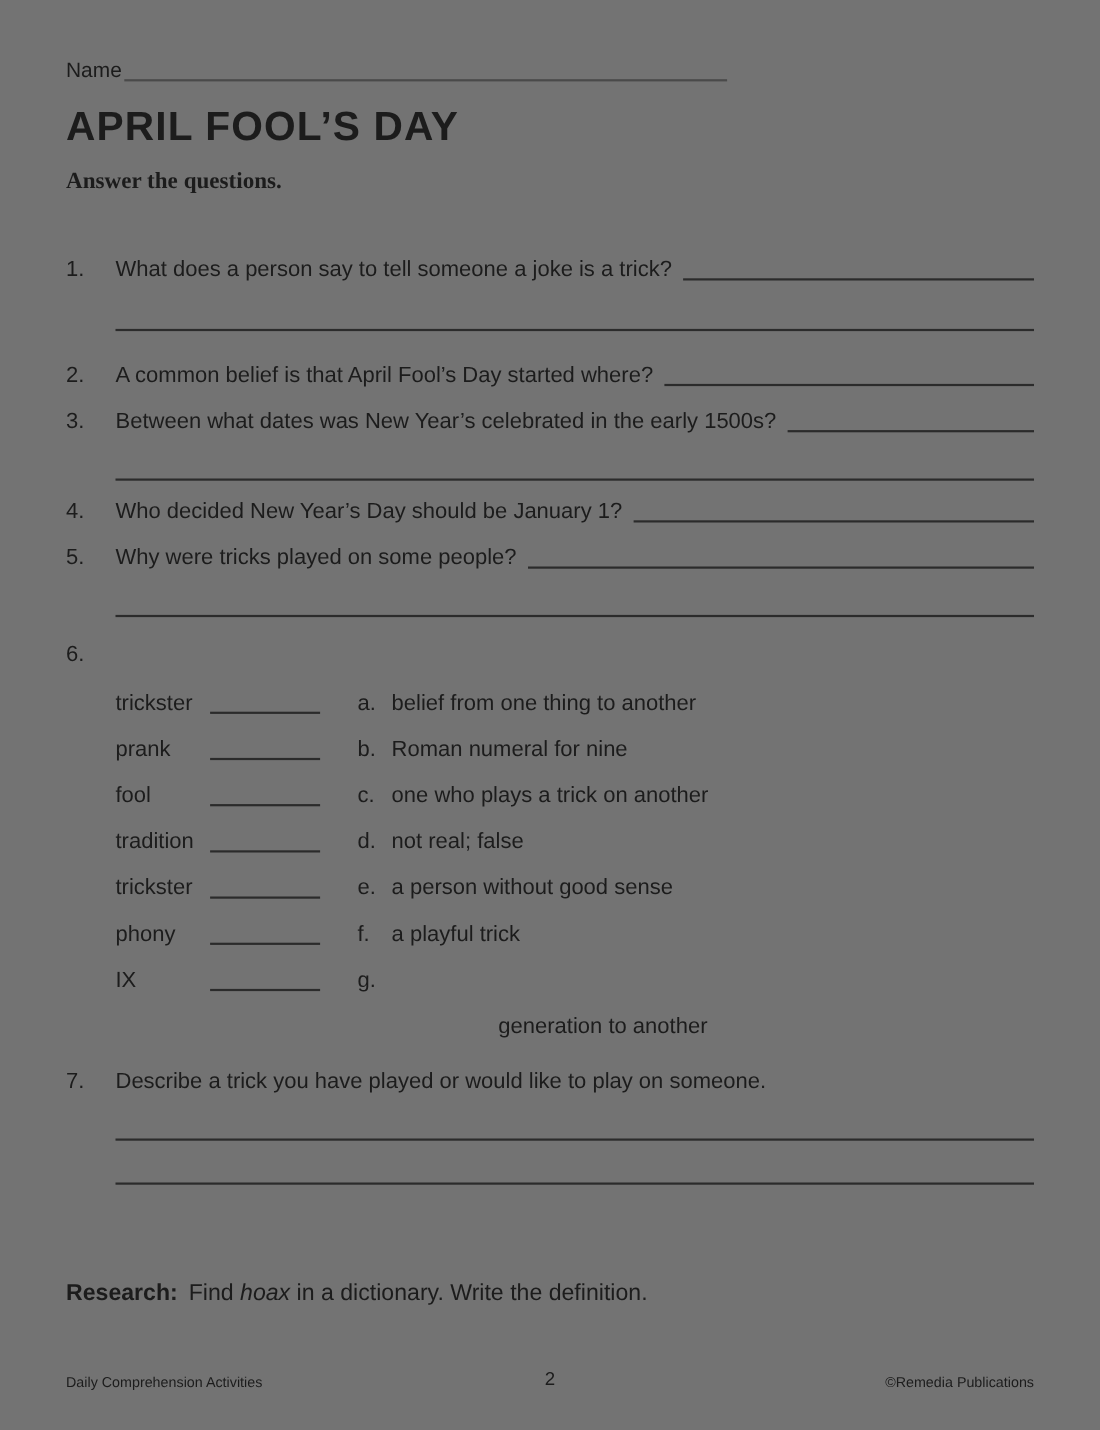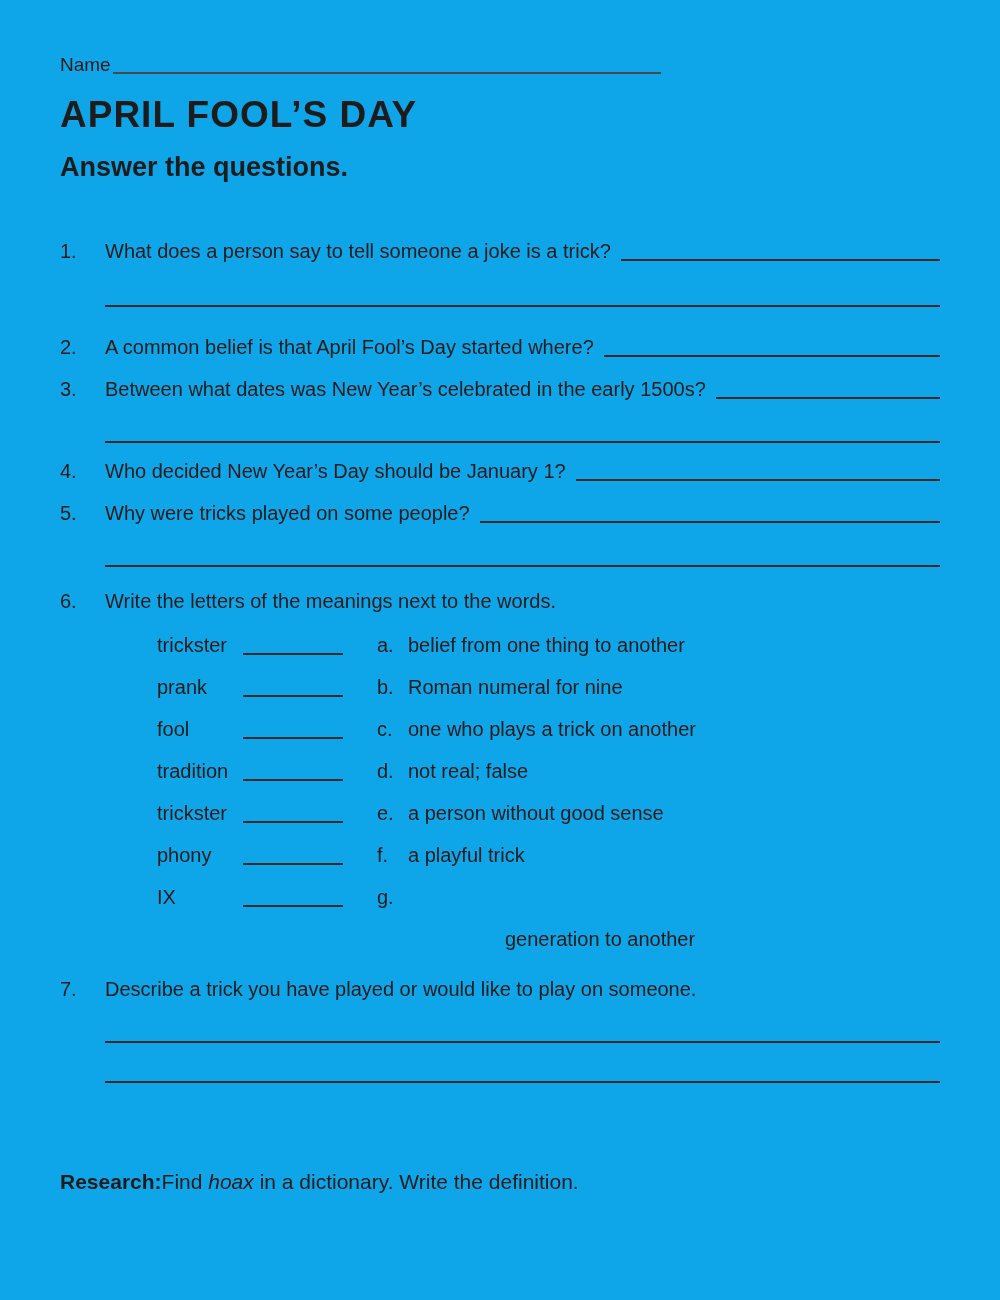--- a/index.html
+++ b/index.html
@@ -2,21 +2,21 @@
 <html><head>
 <meta charset="utf-8">
 <style>
   html, body { margin: 0; padding: 0; background: #ffffff; }
   .page {
     position: relative;
     width: 1000px;
     height: 1300px;
     box-sizing: border-box;
     padding: 54px 60px 0 60px;
-    background: #0ea5e9;
+    background: #737373;
     color: #1c1c1c;
     font-family: "Liberation Sans", "DejaVu Sans", sans-serif;
     overflow: hidden;
   }
 
   
   .name-row { display: flex; align-items: flex-end; }
   .name-label { font-size: 19px; line-height: 22px; }
   .name-line {
     width: 548px; height: 0;
@@ -27,22 +27,23 @@
   
   .title {
     margin: 18px 0 0 0;
     text-align: left;
     font-size: 37px;
     font-weight: 800;
     letter-spacing: 1px;
   }
   .instructions {
     margin: 16px 0 0 0;
-    font-size: 27px;
+    font-size: 21px;
     font-weight: 700;
+    font-family: Liberation Serif, serif;
   }
 
   
   .q { display: flex; font-size: 20px; line-height: 24px; }
   .qnum { flex: 0 0 45px; }
   .qtext { flex: 0 0 auto; white-space: nowrap; }
   .blank {
     flex: 1 1 auto;
     min-width: 40px;
     border-bottom: 2px solid #2b2b2b;
@@ -63,35 +64,35 @@
   .mt-q4 { margin-top: 16px; }
   .mt-q5 { margin-top: 18px; }
   .mt-l3 { margin-top: 40px; }
   .mt-q6 { margin-top: 22px; }
   .mt-q7 { margin-top: 26px; }
   .mt-l4 { margin-top: 40px; }
   .mt-l5 { margin-top: 38px; }
 
   
   .match { margin-top: 20px; }
-  .match-row { display: flex; font-size: 20px; line-height: 24px; margin-left: 97px; margin-top: 18px; align-items: flex-end; }
+  .match-row { display: flex; font-size: 20px; line-height: 24px; margin-left: 45px; margin-top: 18px; align-items: flex-end; }
   .match-row:first-child { margin-top: 0; }
   .mword { flex: 0 0 86px; }
   .mblank {
     flex: 0 0 100px;
     border-bottom: 2px solid #2b2b2b;
     margin-bottom: 2px;
   }
   .mletter { flex: 0 0 31px; margin-left: 34px; }
   .mdef { flex: 0 0 auto; }
   .mcont { margin-left: 348px; }
 
   
   .research { margin: 86px 0 0 0; font-size: 21px; line-height: 26px; }
-  .research-label { font-weight: 800; }
+  .research-label { font-weight: 800; margin-right: 10px; }
   .italic { font-style: italic; }
 
   
   .footer {
     position: absolute;
     left: 60px; right: 60px; bottom: 36px;
     display: flex;
     align-items: flex-end;
   }
   .footer-left  { flex: 1; text-align: left;  font-size: 13px; }
@@ -139,21 +140,20 @@
 
   <div class="q mt-q5">
     <span class="qnum">5.</span>
     <span class="qtext">Why were tricks played on some people?</span>
     <span class="blank"></span>
   </div>
   <div class="wline mt-l3"></div>
 
   <div class="q mt-q6">
     <span class="qnum">6.</span>
-    <span class="qtext">Write the letters of the meanings next to the words.</span>
   </div>
 
   <div class="match">
     <div class="match-row">
       <span class="mword">trickster</span>
       <span class="mblank"></span>
       <span class="mletter">a.</span>
       <span class="mdef">belief from one thing to another</span>
     </div>
     <div class="match-row">
@@ -198,14 +198,19 @@
 
   <div class="q mt-q7">
     <span class="qnum">7.</span>
     <span class="qtext">Describe a trick you have played or would like to play on someone.</span>
   </div>
   <div class="wline mt-l4"></div>
   <div class="wline mt-l5"></div>
 
   <p class="research"><span class="research-label">Research:</span><span>Find </span><span class="italic">hoax</span><span> in a dictionary. Write the definition.</span></p>
 
+  <div class="footer">
+    <span class="footer-left">Daily Comprehension Activities</span>
+    <span class="footer-page">2</span>
+    <span class="footer-right">©Remedia Publications</span>
+  </div>
 
 </div>
 
 </body></html>

